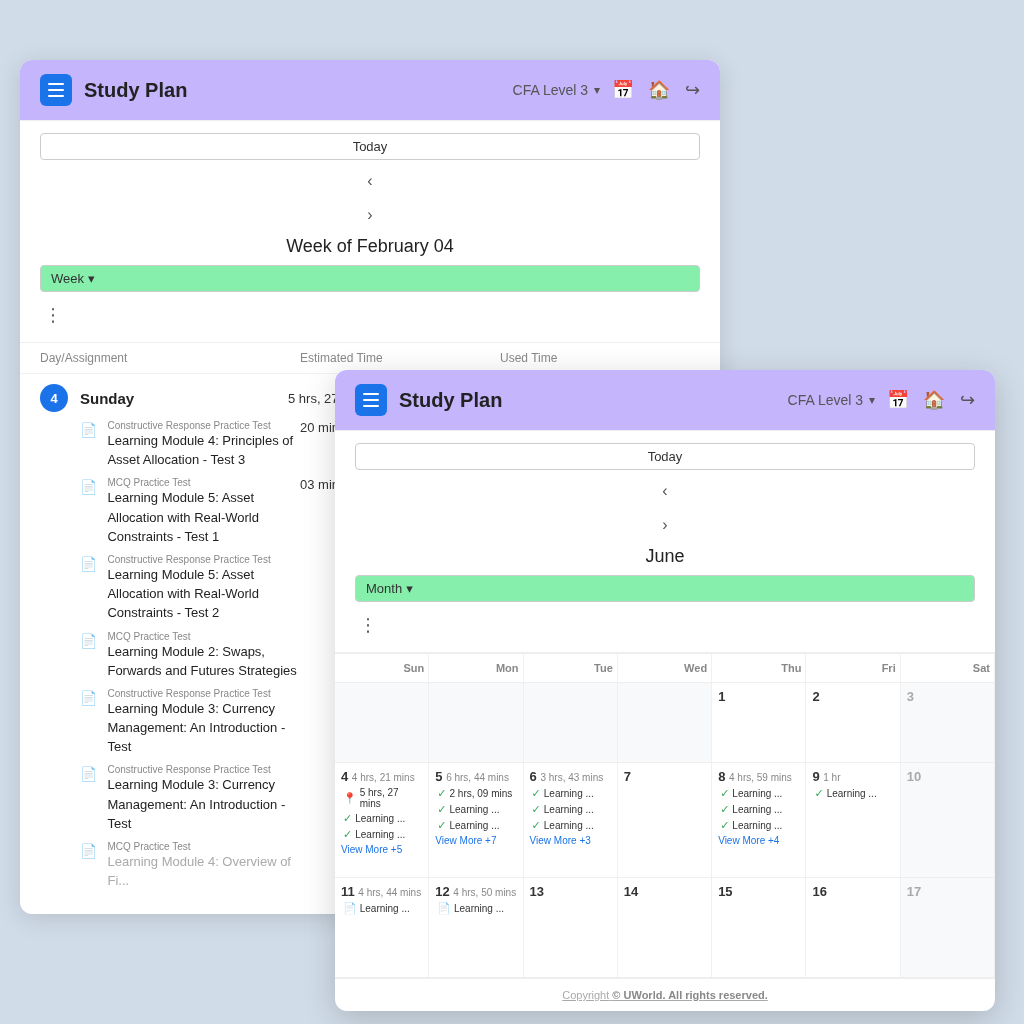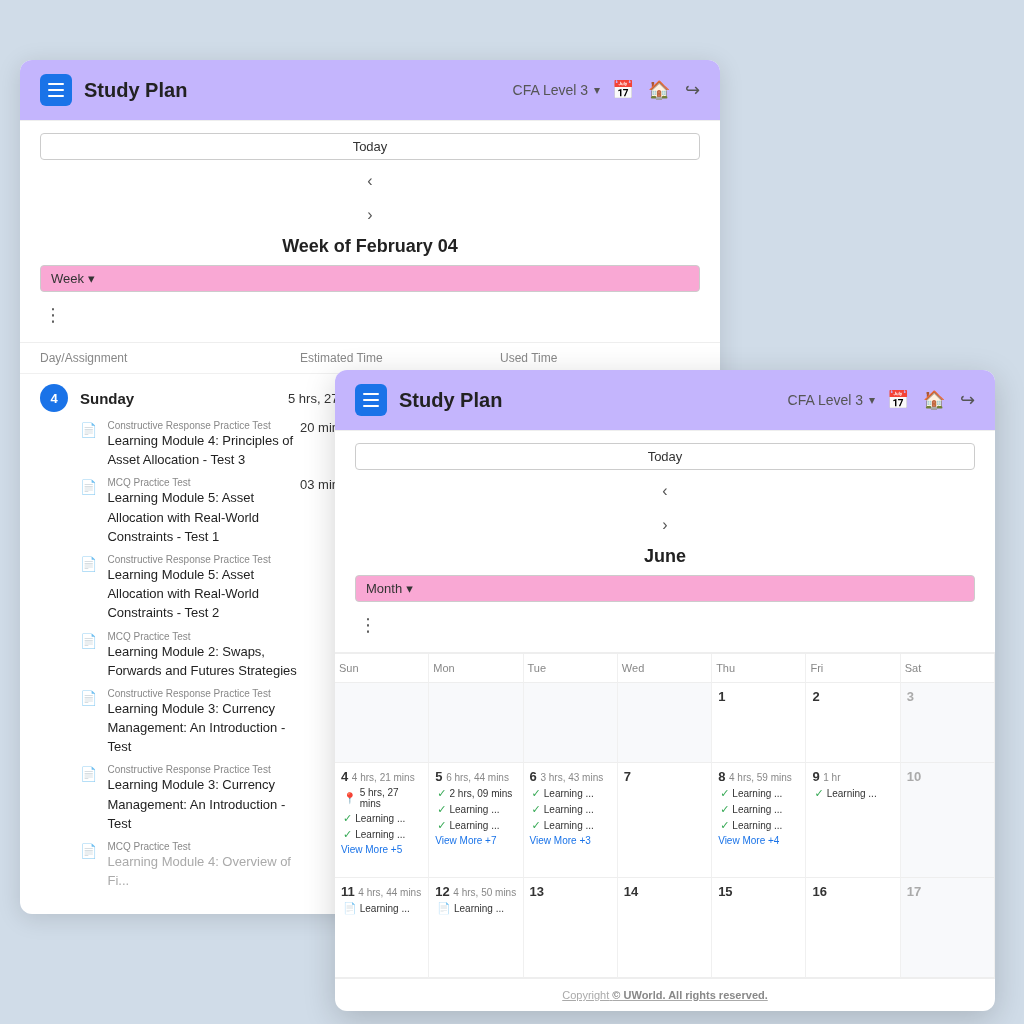--- a/index.html
+++ b/index.html
@@ -66,27 +66,27 @@
     .btn-today {
       border: 1px solid #ccc; background: #fff;
       padding: 5px 12px; border-radius: 4px;
       font-size: 13px; cursor: pointer; color: #333;
     }
     .nav-arrow {
       background: none; border: none; cursor: pointer;
       font-size: 16px; color: #555; padding: 4px 6px;
     }
     .period-label {
-      flex: 1; font-size: 18px; font-weight: 700; color: #222; text-align: center;
+      flex: 1; font-size: 18px; font-weight: 400; color: #222; text-align: center;
     }
     .view-select {
       display: flex; align-items: center; gap: 4px;
       border: 1px solid #ccc; border-radius: 4px;
       padding: 5px 10px; font-size: 13px; color: #333;
-      cursor: pointer; background: #f9a8d4;
+      cursor: pointer; background: #86efac;
     }
     .more-icon { color: #555; font-size: 18px; cursor: pointer; padding: 4px; }
 
     .table-header {
       display: grid;
       grid-template-columns: 1fr 200px 200px;
       padding: 8px 20px;
       font-size: 12px; color: #888;
       border-bottom: 1px solid #f0f0f0;
     }
@@ -132,26 +132,27 @@
       box-shadow: 0 8px 32px rgba(0,0,0,0.18);
       overflow: hidden;
     }
 
     .calendar-grid {
       display: grid;
       grid-template-columns: repeat(7, 1fr);
       border-top: 1px solid #eee;
     }
     .cal-header-cell {
-      text-align: left;
+      text-align: right;
       font-size: 11px;
       color: #888;
       padding: 8px 4px;
       border-right: 1px solid #f0f0f0;
       border-bottom: 1px solid #eee;
+      font-weight: bold;
     }
     .cal-cell {
       min-height: 110px;
       border-right: 1px solid #f0f0f0;
       border-bottom: 1px solid #eee;
       padding: 6px 6px 4px 6px;
       font-size: 12px;
       vertical-align: top;
       background: #fff;
     }

